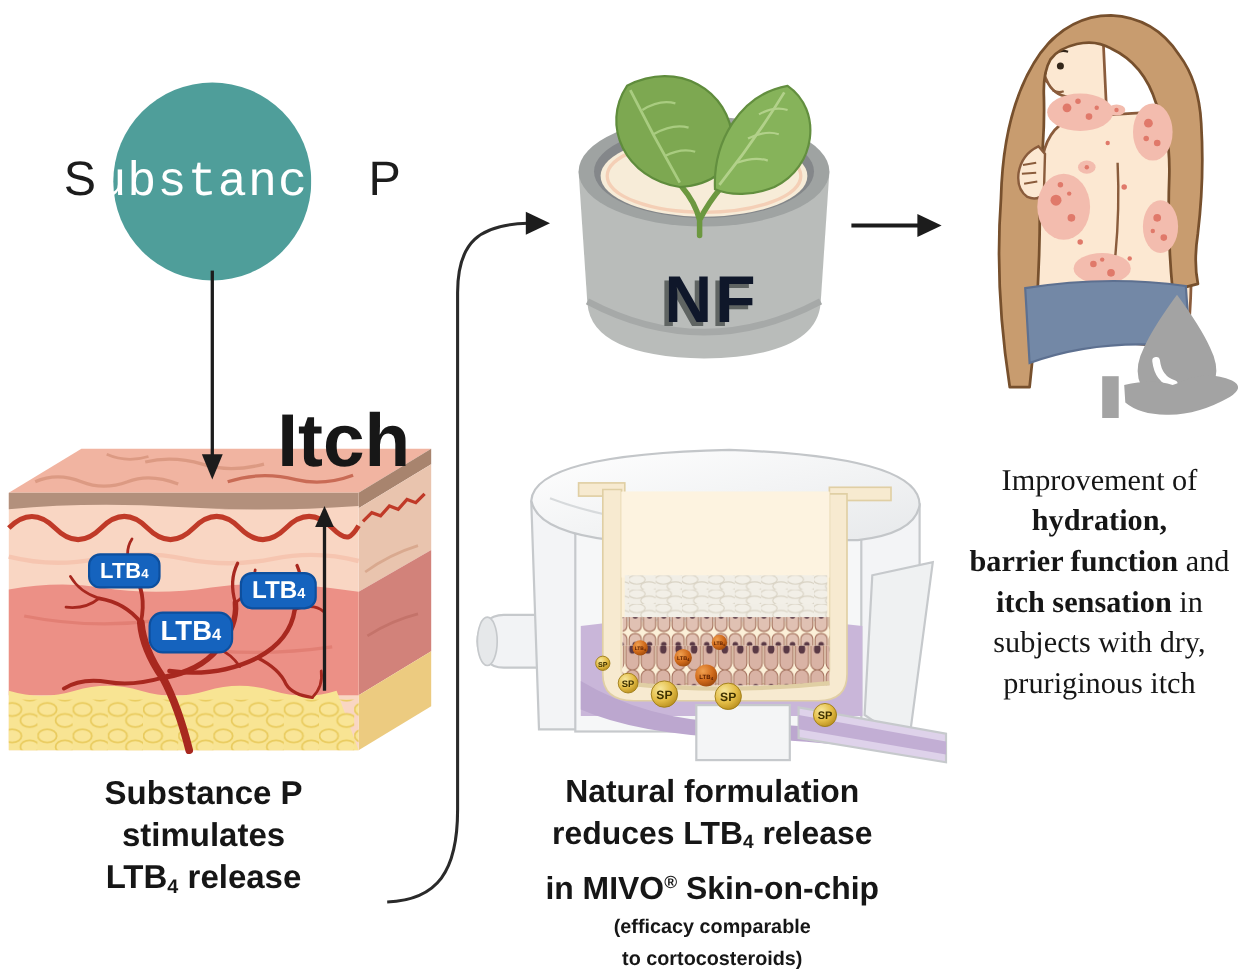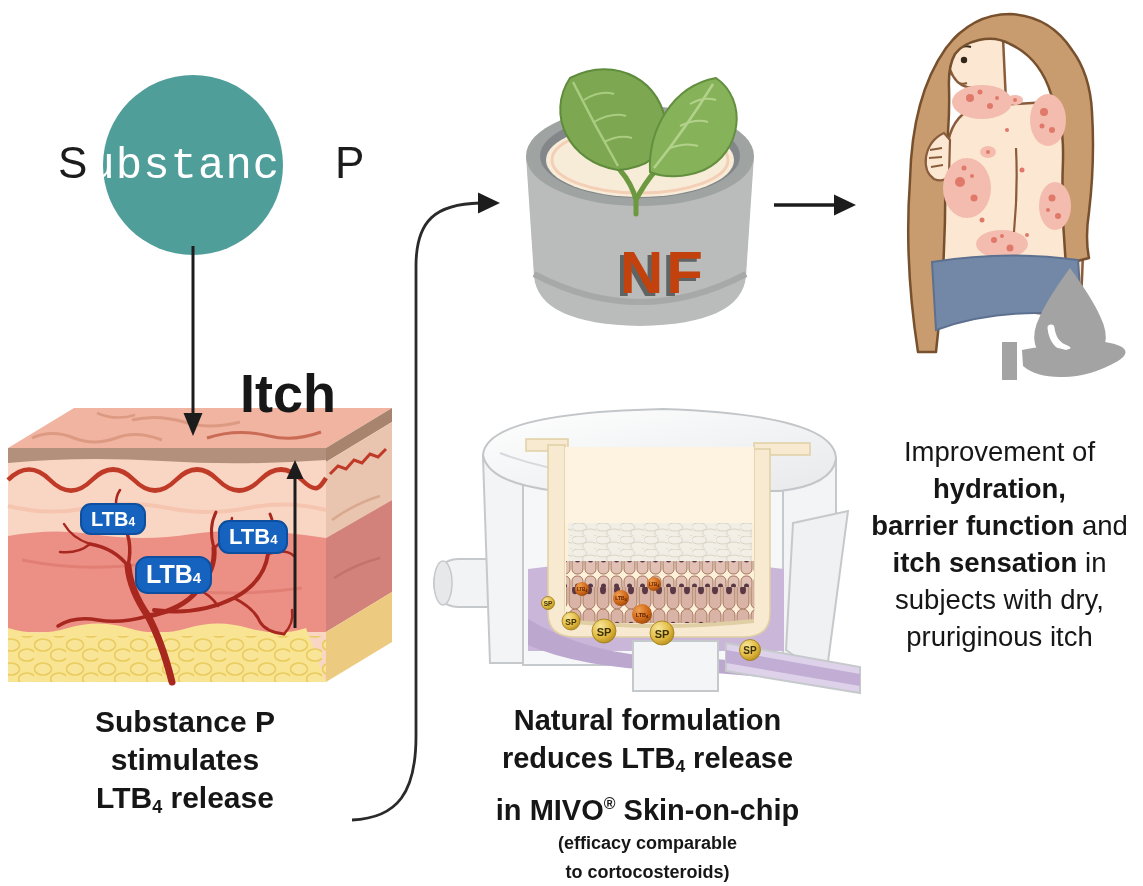--- a/index.html
+++ b/index.html
@@ -5,40 +5,40 @@
   html,body{margin:0;padding:0;background:#ffffff;}
   .canvas{position:relative;width:1143px;height:886px;background:#ffffff;overflow:hidden;
           font-family:"Liberation Sans",sans-serif;color:#1d1d1d;}
   .abs{position:absolute;}
   
   .sp-circle{left:103px;top:75px;width:180px;height:180px;border-radius:50%;background:#4f9e9a;}
   .sp-title{left:58px;top:138px;width:266px;text-align:center;font-size:44px;font-weight:400;
             letter-spacing:1px;white-space:nowrap;}
   .sp-title .dark{color:#1c1c1c;} .sp-title .light{color:#ffffff;font-family:Liberation Mono, monospace;}
   
-  .itch{left:240px;top:362px;font-size:54px;font-weight:700;color:#171717;}
+  .itch{left:252px;top:362px;font-size:68px;font-weight:700;color:#171717;}
   
   .cap{font-weight:700;text-align:center;color:#161616;}
   .cap-skin{left:30px;top:703px;width:310px;font-size:30px;line-height:38px;}
   .cap-chip{left:435px;top:701px;width:425px;font-size:29px;line-height:38px;}
   .cap-chip .small{font-size:18px;line-height:29px;}
-  .cap-imp{left:856px;top:433px;width:287px;font-size:27.5px;line-height:37px;font-weight:400;}
+  .cap-imp{left:856px;top:417px;width:287px;font-size:27.5px;line-height:37px;font-weight:400;font-family:Liberation Serif, serif;}
   .cap-imp .b{font-weight:700;}
   sub.s4{font-size:60%;vertical-align:-0.25em;font-weight:inherit;}
   sup.reg{font-size:55%;vertical-align:super;}
   
   .ltb-badge{position:absolute;background:#1563be;border:2px solid #0d4f9e;color:#fff;
              font-weight:700;border-radius:11px;display:flex;align-items:baseline;
              justify-content:center;line-height:1.1;padding:3px 9px;}
   .b1{left:80px;top:503px;font-size:20px;}
   .b2{left:135px;top:556px;font-size:25px;border-radius:13px;}
   .b3{left:218px;top:520px;font-size:22px;}
   
-  .nf{left:588px;top:238px;width:118px;text-align:right;font-size:60px;font-weight:800;
-      letter-spacing:3px;color:#c2410c;text-shadow:-4px 3px 0 #5f6462;}
+  .nf{left:588px;top:238px;width:118px;text-align:center;font-size:60px;font-weight:800;
+      letter-spacing:3px;color:#0f172a;text-shadow:-4px 3px 0 #5f6462;}
   svg{display:block;}
   .overlay{pointer-events:none;z-index:6;}
 </style>
 </head>
 <body>
 
 <div class="canvas">
 
   <div class="abs sp-circle"></div>
   <div class="abs sp-title"><span class="dark">S</span><span class="light">ubstance </span><span class="dark">P</span></div>

